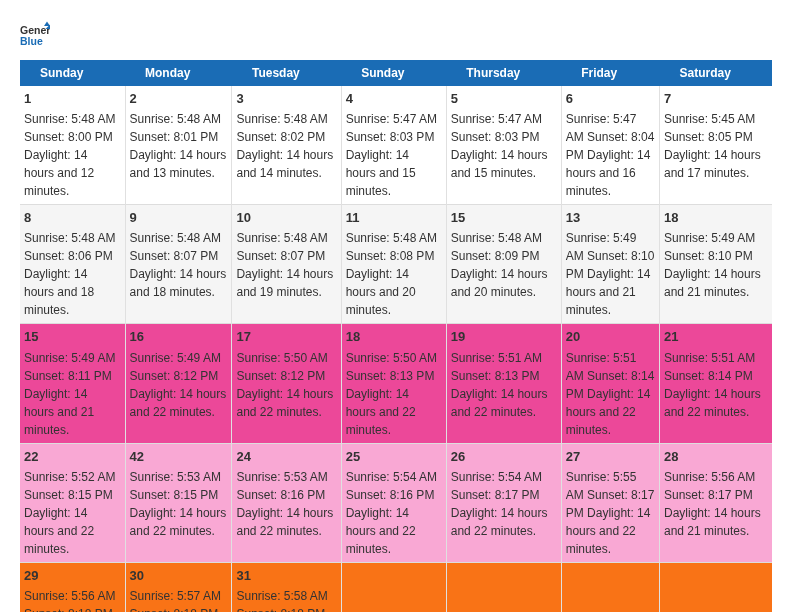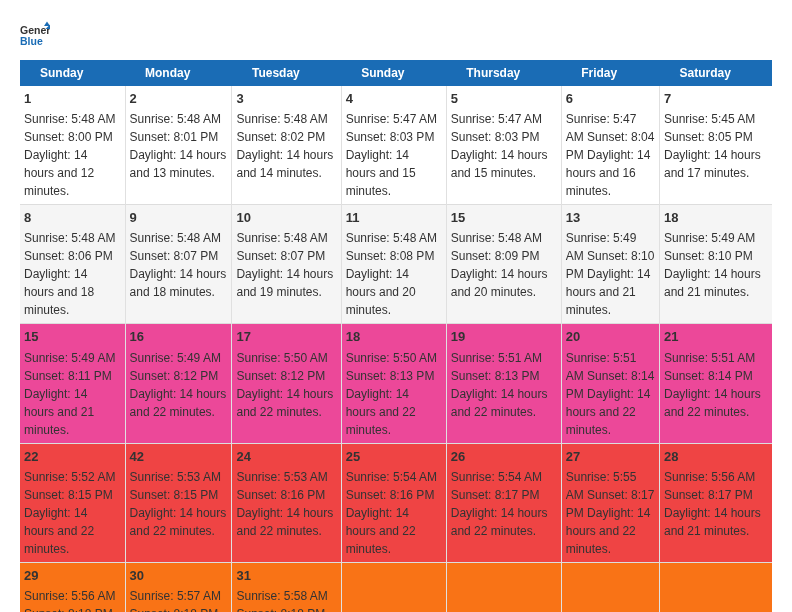--- a/index.html
+++ b/index.html
@@ -258,21 +258,21 @@
 and 22 minutes.</div>
         </td>
         <td>
           <span class="day-num">21</span>
           <div class="day-info">Sunrise: 5:51 AM
 Sunset: 8:14 PM
 Daylight: 14 hours
 and 22 minutes.</div>
         </td>
       </tr>
-      <tr style="background-color: #ef4444;">
+      <tr style="background-color: #f9a8d4;">
         <td>
           <span class="day-num">22</span>
           <div class="day-info">Sunrise: 5:52 AM
 Sunset: 8:15 PM
 Daylight: 14 hours
 and 22 minutes.</div>
         </td>
         <td>
           <span class="day-num">42</span>
           <div class="day-info">Sunrise: 5:53 AM

